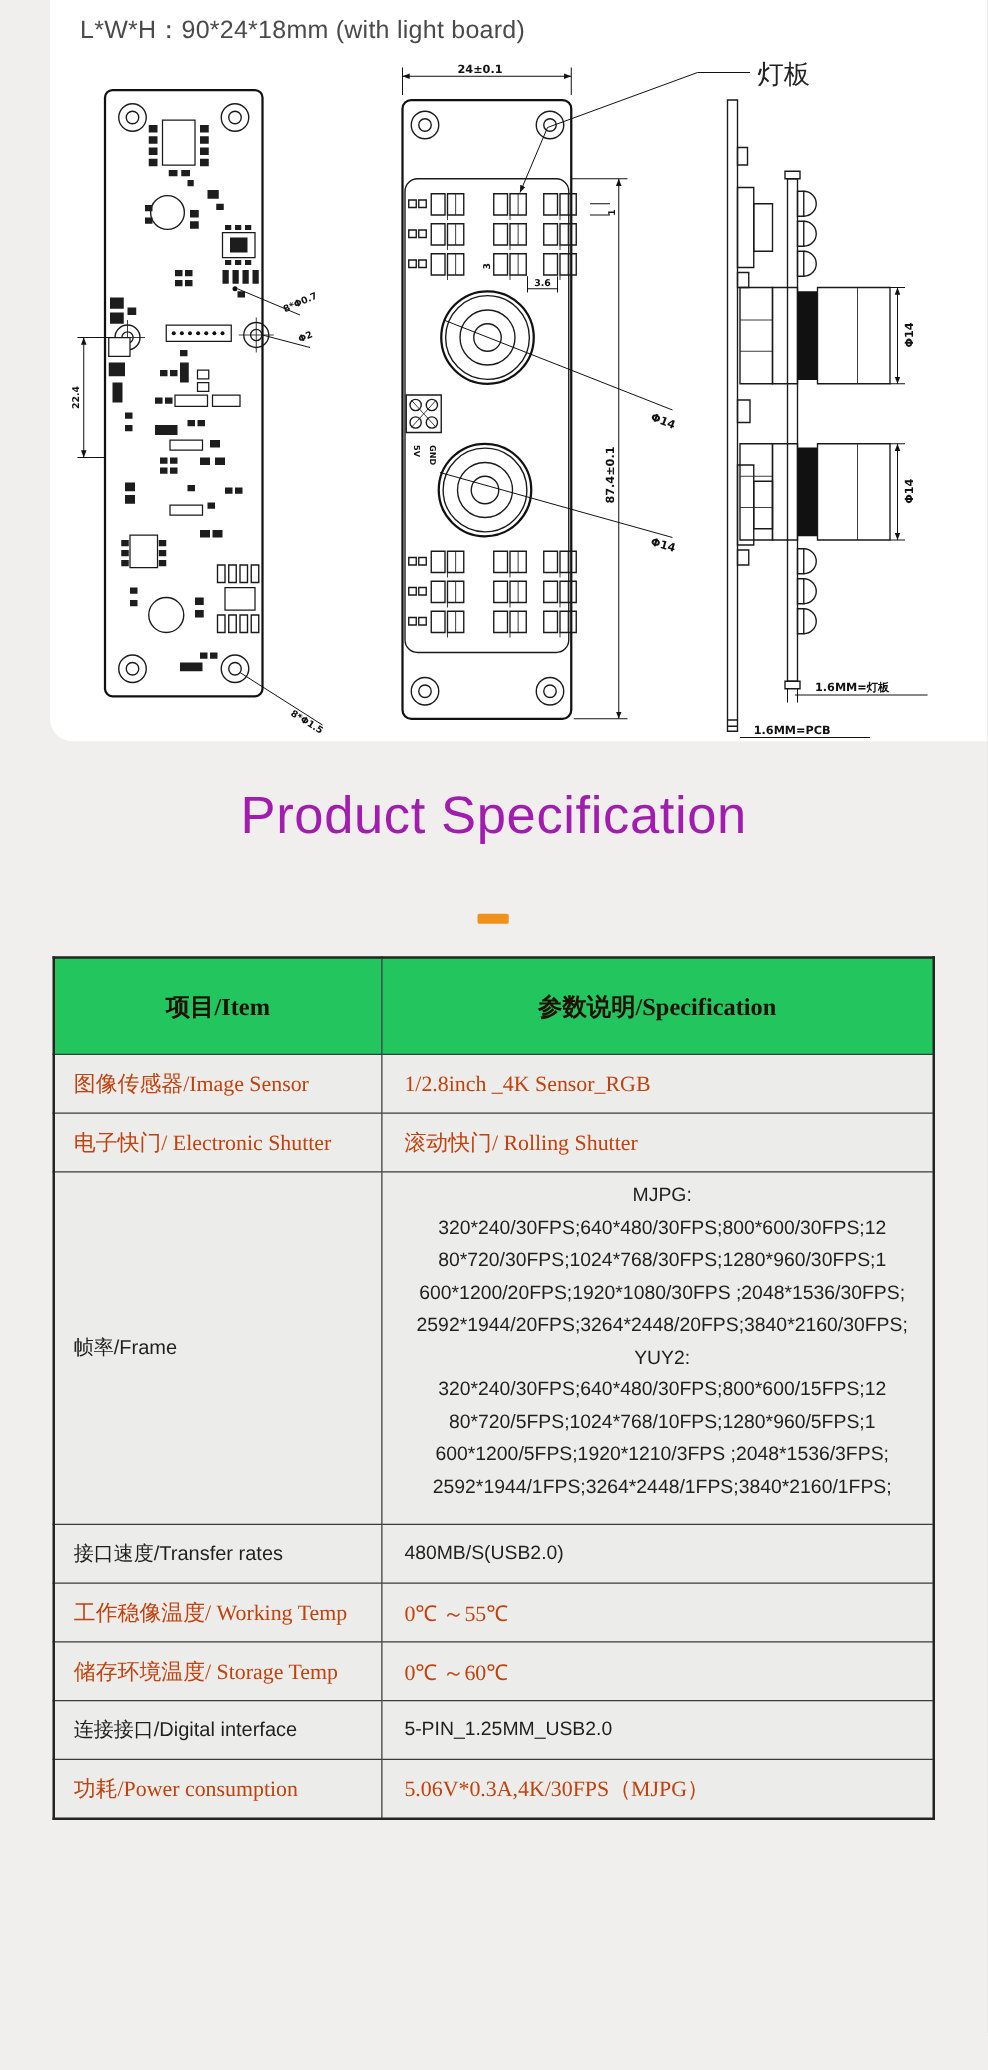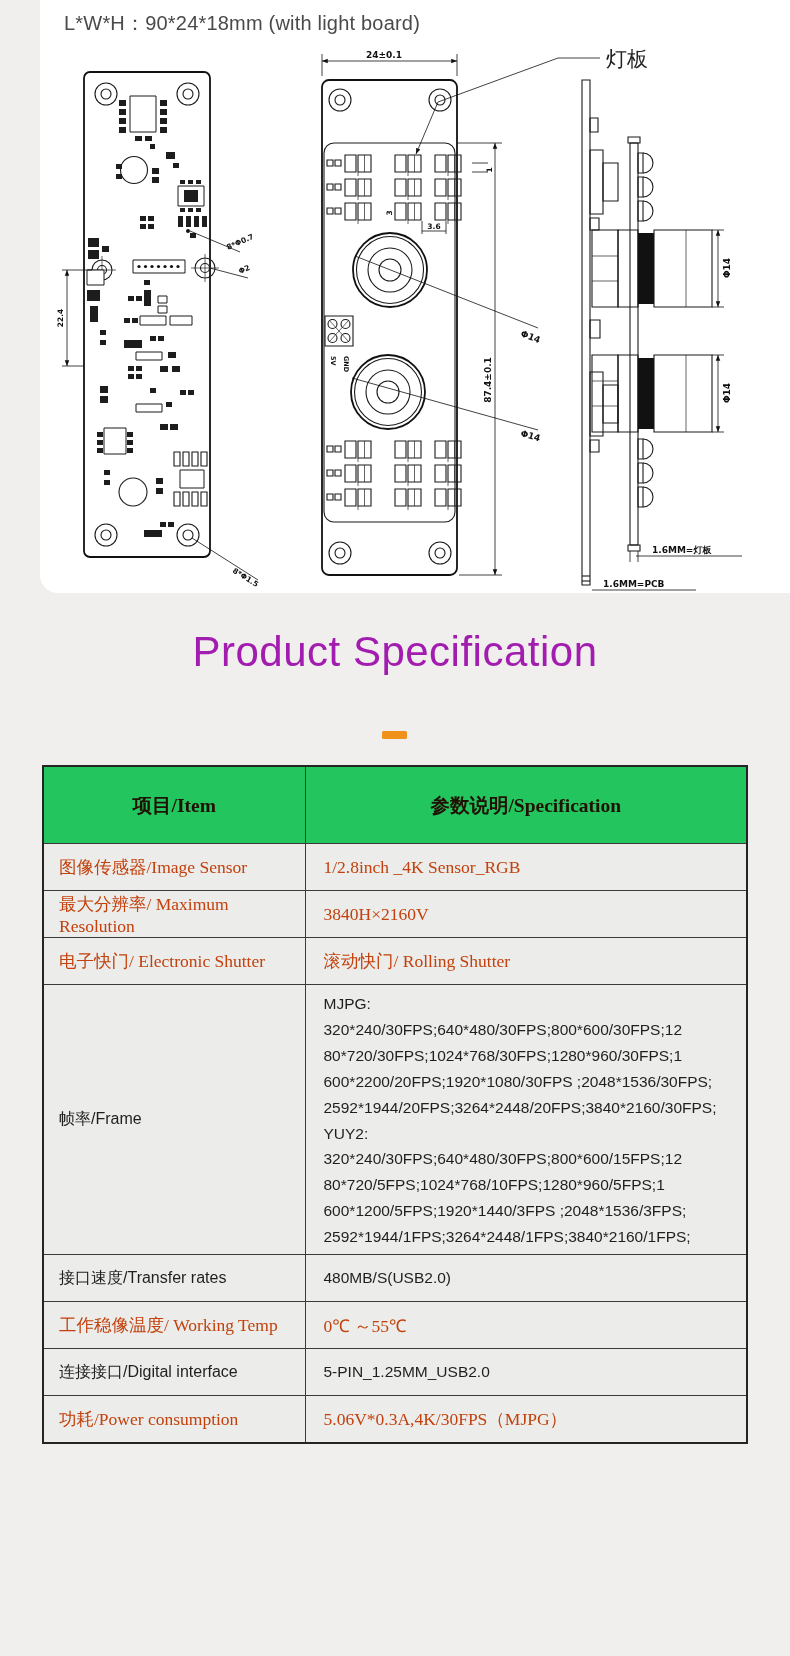--- a/index.html
+++ b/index.html
@@ -33,21 +33,21 @@
   .spec-table th,.spec-table td{border:1.6px solid #3a3a3a;vertical-align:middle;}
   .spec-table col.c1{width:262px;}
   thead th{height:74px;background:#22c55e;font-family:"Liberation Serif",serif;
            font-weight:700;font-size:19.5px;color:#211103;text-align:center;}
   tbody td{height:46px;}
   .cell-item{padding:0 8px 0 15px;text-align:left;}
   .cell-spec{padding:0 10px 0 18px;text-align:left;}
   tr.row-serif{font-family:"Liberation Serif",serif;font-size:17.5px;color:#c2410c;}
   tr.row-sans{font-family:"Liberation Sans",sans-serif;font-size:15.5px;color:#1f1f1f;}
   tr.row-sans .cell-item{font-size:16px;}
-  tr.row-multi .cell-spec{padding-top:6px;padding-bottom:4px;line-height:25.9px;}
+  tr.row-multi .cell-spec{padding-top:6px;padding-bottom:16px;line-height:25.9px;text-align:center;}
   .spec-line{white-space:nowrap;}
 </style>
 </head>
 <body>
 
 <div class="page">
 
   <div class="panel">
     <div class="size-note">L*W*H：90*24*18mm (with light board)</div>
 
@@ -371,50 +371,50 @@
         <th>项目/Item</th>
         <th>参数说明/Specification</th>
       </tr>
     </thead>
     <tbody>
         <tr class="row-serif">
           <td class="cell-item">图像传感器/Image Sensor</td>
           <td class="cell-spec">1/2.8inch _4K Sensor_RGB</td>
         </tr>
         <tr class="row-serif">
-          <td class="cell-item">最大分辨率/ Maximum Resolution</td>
-          <td class="cell-spec">3840H×2160V</td>
-        </tr>
-        <tr class="row-serif">
           <td class="cell-item">电子快门/ Electronic Shutter</td>
           <td class="cell-spec">滚动快门/ Rolling Shutter</td>
         </tr>
         <tr class="row-sans row-multi">
           <td class="cell-item">帧率/Frame</td>
           <td class="cell-spec">
             <div class="spec-line">MJPG:</div>
             <div class="spec-line">320*240/30FPS;640*480/30FPS;800*600/30FPS;12</div>
             <div class="spec-line">80*720/30FPS;1024*768/30FPS;1280*960/30FPS;1</div>
-            <div class="spec-line">600*2200/20FPS;1920*1080/30FPS ;2048*1536/30FPS;</div>
+            <div class="spec-line">600*1200/20FPS;1920*1080/30FPS ;2048*1536/30FPS;</div>
             <div class="spec-line">2592*1944/20FPS;3264*2448/20FPS;3840*2160/30FPS;</div>
             <div class="spec-line">YUY2:</div>
             <div class="spec-line">320*240/30FPS;640*480/30FPS;800*600/15FPS;12</div>
             <div class="spec-line">80*720/5FPS;1024*768/10FPS;1280*960/5FPS;1</div>
-            <div class="spec-line">600*1200/5FPS;1920*1440/3FPS ;2048*1536/3FPS;</div>
+            <div class="spec-line">600*1200/5FPS;1920*1210/3FPS ;2048*1536/3FPS;</div>
             <div class="spec-line">2592*1944/1FPS;3264*2448/1FPS;3840*2160/1FPS;</div>
           </td>
         </tr>
         <tr class="row-sans">
           <td class="cell-item">接口速度/Transfer rates</td>
           <td class="cell-spec">480MB/S(USB2.0)</td>
         </tr>
         <tr class="row-serif">
           <td class="cell-item">工作稳像温度/ Working Temp</td>
           <td class="cell-spec">0℃ ～55℃</td>
         </tr>
+        <tr class="row-serif">
+          <td class="cell-item">储存环境温度/ Storage Temp</td>
+          <td class="cell-spec">0℃ ～60℃</td>
+        </tr>
         <tr class="row-sans">
           <td class="cell-item">连接接口/Digital interface</td>
           <td class="cell-spec">5-PIN_1.25MM_USB2.0</td>
         </tr>
         <tr class="row-serif">
           <td class="cell-item">功耗/Power consumption</td>
           <td class="cell-spec">5.06V*0.3A,4K/30FPS（MJPG）</td>
         </tr>
       </tbody>
   </table>

